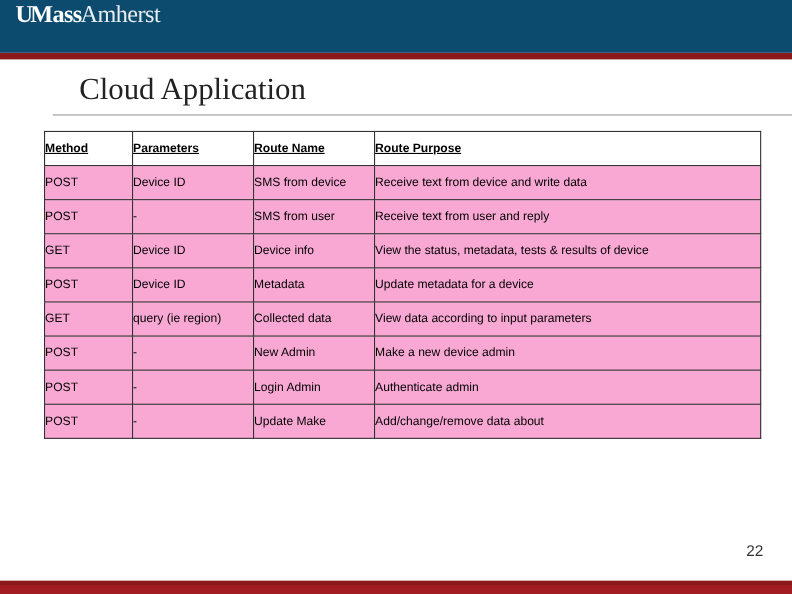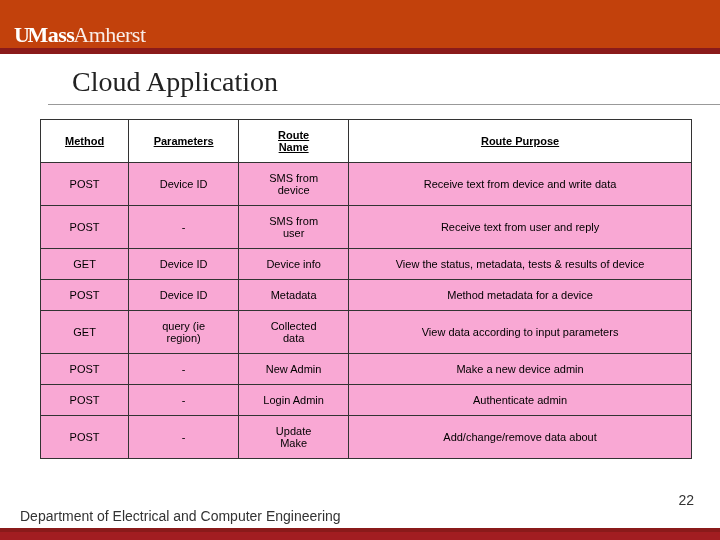--- a/index.html
+++ b/index.html
@@ -9,23 +9,23 @@
     background: #fff;
     font-family: Arial, Helvetica, sans-serif;
     position: relative;
     overflow: hidden;
   }
   .header-wrap {
     border-bottom: 6px solid #8a1a1a;
   }
   .header-bar {
     height: 48px;
-    background: #c2410c;
+    background: #0c4a6e;
     display: flex;
-    align-items: flex-end;
+    align-items: flex-start;
     padding-left: 14px;
   }
   .logo {
     color: #fff;
     font-size: 22px;
     letter-spacing: -0.5px;
     font-family: "Times New Roman", serif;
   }
   .logo .u { font-weight: 700; }
   .logo .m { font-weight: 700; margin-left: -2px; }
@@ -41,22 +41,22 @@
   .table-wrap {
     padding: 14px 28px 0 40px;
   }
   table {
     border-collapse: collapse;
     width: 100%;
     font-size: 11px;
   }
   th, td {
     border: 1px solid #333;
-    padding: 9px 24px;
-    text-align: center;
+    padding: 9px 0;
+    text-align: left;
     vertical-align: middle;
   }
   th {
     background: #fff;
     font-weight: 700;
     text-decoration: underline;
   }
   td {
     background: #f9a8d4;
   }
@@ -129,21 +129,21 @@
       <tr>
         <td>GET</td>
         <td>Device ID</td>
         <td>Device info</td>
         <td>View the status, metadata, tests &amp; results of device</td>
       </tr>
       <tr>
         <td>POST</td>
         <td>Device ID</td>
         <td>Metadata</td>
-        <td>Method metadata for a device</td>
+        <td>Update metadata for a device</td>
       </tr>
       <tr>
         <td>GET</td>
         <td>query (ie region)</td>
         <td>Collected data</td>
         <td>View data according to input parameters</td>
       </tr>
       <tr>
         <td>POST</td>
         <td>-</td>
@@ -160,16 +160,15 @@
         <td>POST</td>
         <td>-</td>
         <td>Update Make</td>
         <td>Add/change/remove data about</td>
       </tr>
     </tbody>
   </table>
 </div>
 
 <div class="footer">
-  <div class="footer-text">Department of Electrical and Computer Engineering</div>
   <div class="page-num">22</div>
   <div class="footer-bar"></div>
 </div>
 
 </body></html>

